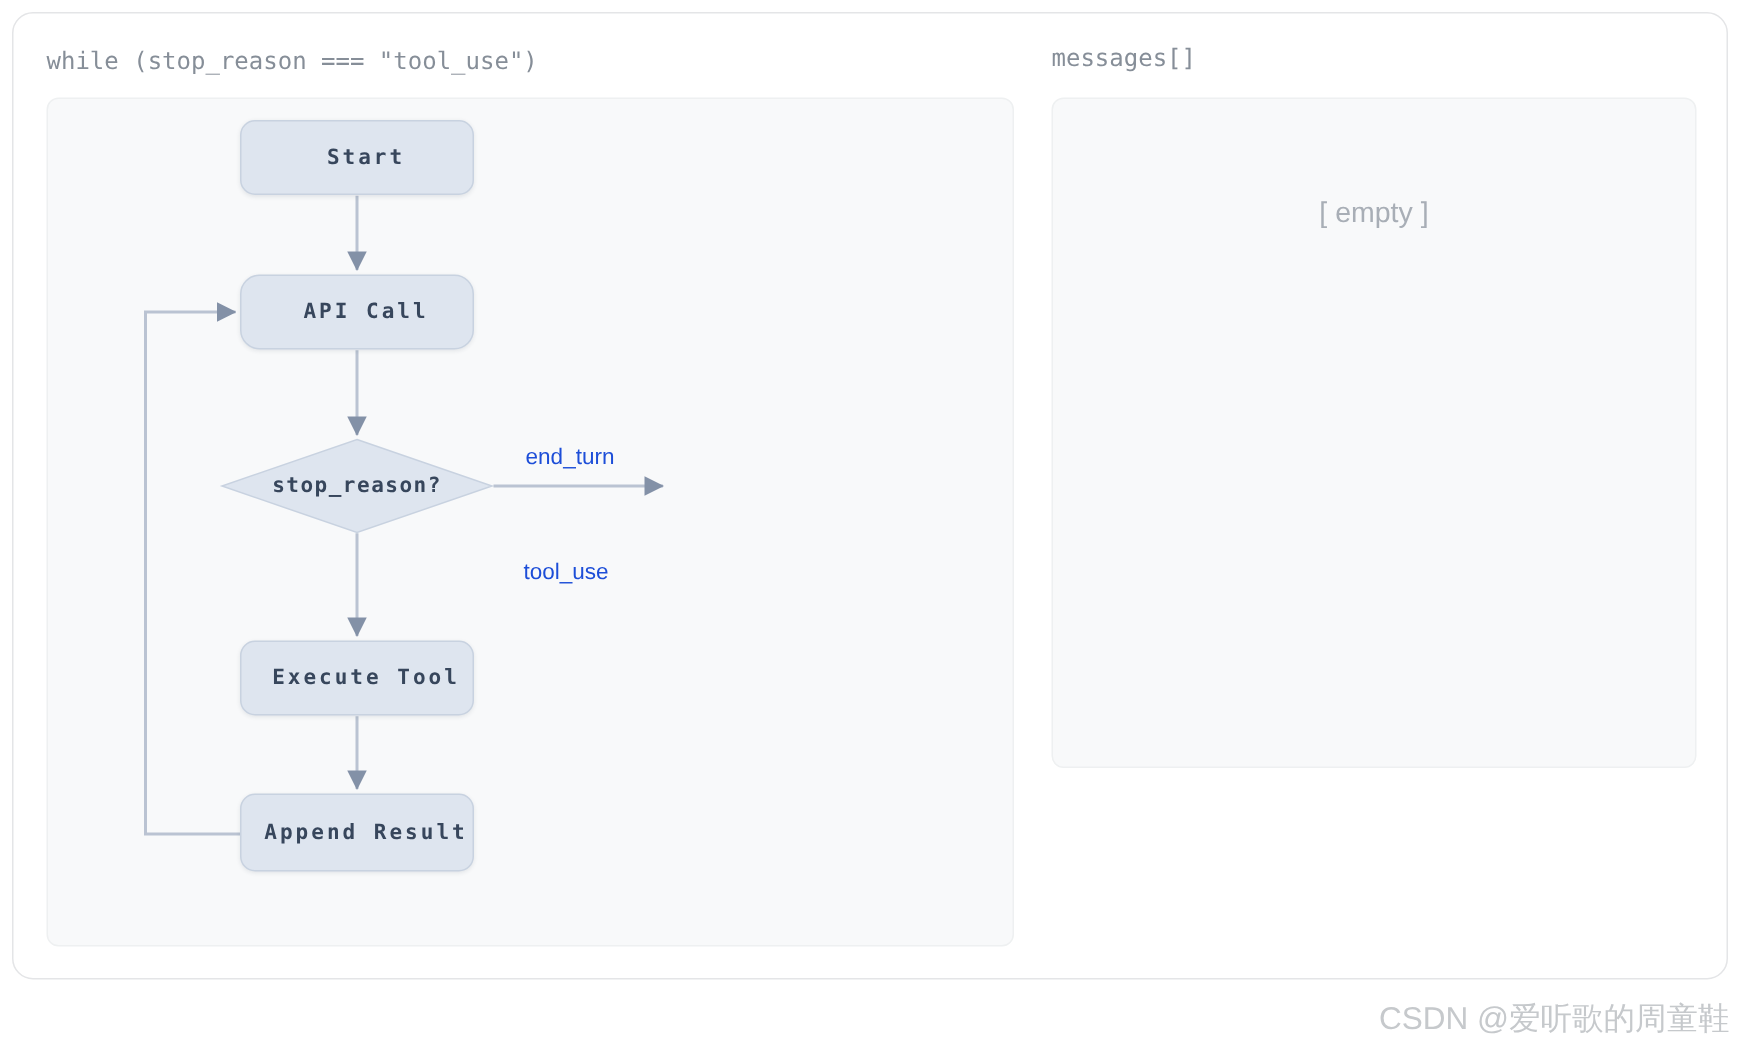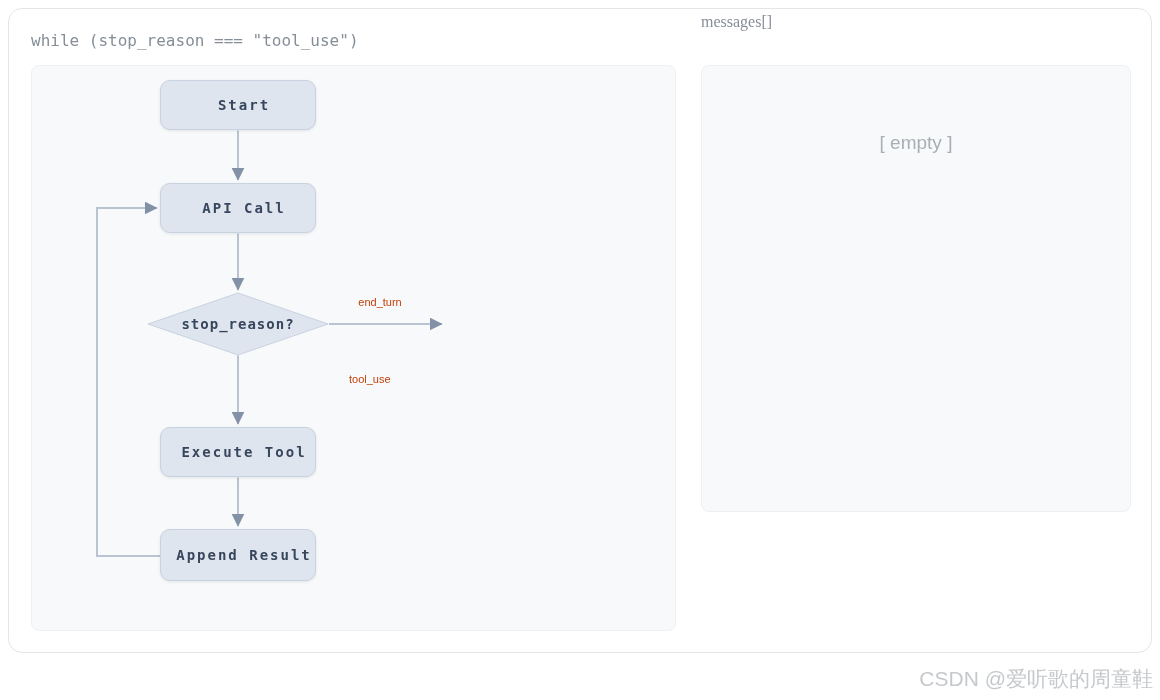--- a/index.html
+++ b/index.html
@@ -27,21 +27,21 @@
     box-sizing: border-box;
   }
   .panel-title {
     position: absolute;
     font-family: "DejaVu Sans Mono", "Liberation Mono", monospace;
     font-size: 16px;
     color: #868e98;
     white-space: pre;
   }
   .flow-title   { left: 22px;  top: 22px; }
-  .messages-title { left: 692px; top: 4px; font-family: Liberation Serif, serif; }
+  .messages-title { left: 692px; top: 20px; }
   .panel {
     position: absolute;
     background: #f8f9fa;
     border: 1px solid #eef0f1;
     border-radius: 8px;
     box-sizing: border-box;
   }
   .flow-panel {
     left: 22px;
     top: 56px;
@@ -75,21 +75,21 @@
     box-shadow: 0 1px 3px rgba(32, 48, 70, 0.10);
     font-family: "DejaVu Sans Mono", "Liberation Mono", monospace;
     font-weight: bold;
     font-size: 14px;
     letter-spacing: 2px;
     color: #37465c;
     white-space: pre;
     padding-left: 12px;
   }
   .node-start         { left: 128px; top: 14px;  width: 156px; height: 50px; }
-  .node-api-call      { left: 128px; top: 117px; width: 156px; height: 50px; }
+  .node-api-call      { left: 128px; top: 117px; width: 156px; height: 50px; border-radius: 13px; }
   .node-break-done    { left: 413px; top: 232px; width: 156px; height: 52px; }
   .node-execute-tool  { left: 128px; top: 361px; width: 156px; height: 50px; }
   .node-append-result { left: 128px; top: 463px; width: 156px; height: 52px; }
   .node-decision {
     position: absolute;
     left: 116px;
     top: 227px;
     width: 180px;
     height: 62px;
     display: flex;
@@ -97,22 +97,22 @@
     justify-content: center;
     font-family: "DejaVu Sans Mono", "Liberation Mono", monospace;
     font-weight: bold;
     font-size: 14px;
     letter-spacing: 1px;
     color: #37465c;
     white-space: pre;
   }
   .edge-label {
     position: absolute;
-    font-size: 11px;
-    color: #c2410c;
+    font-size: 15px;
+    color: #1d4ed8;
     white-space: pre;
   }
   .label-end-turn { left: 316px; top: 230px; width: 64px; text-align: center; }
   .label-tool-use { left: 277px; top: 307px; margin-left: 40px; }
   .empty-text {
     position: absolute;
     left: 0;
     top: 66px;
     width: 100%;
     text-align: center;

